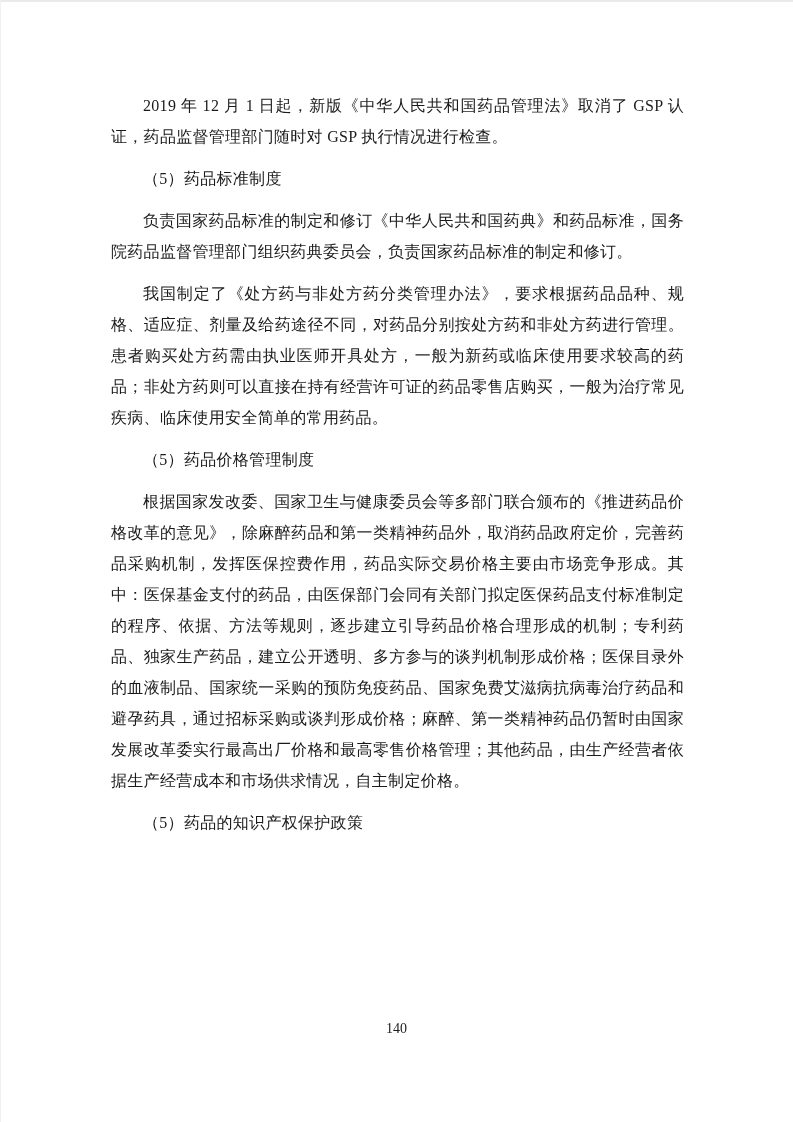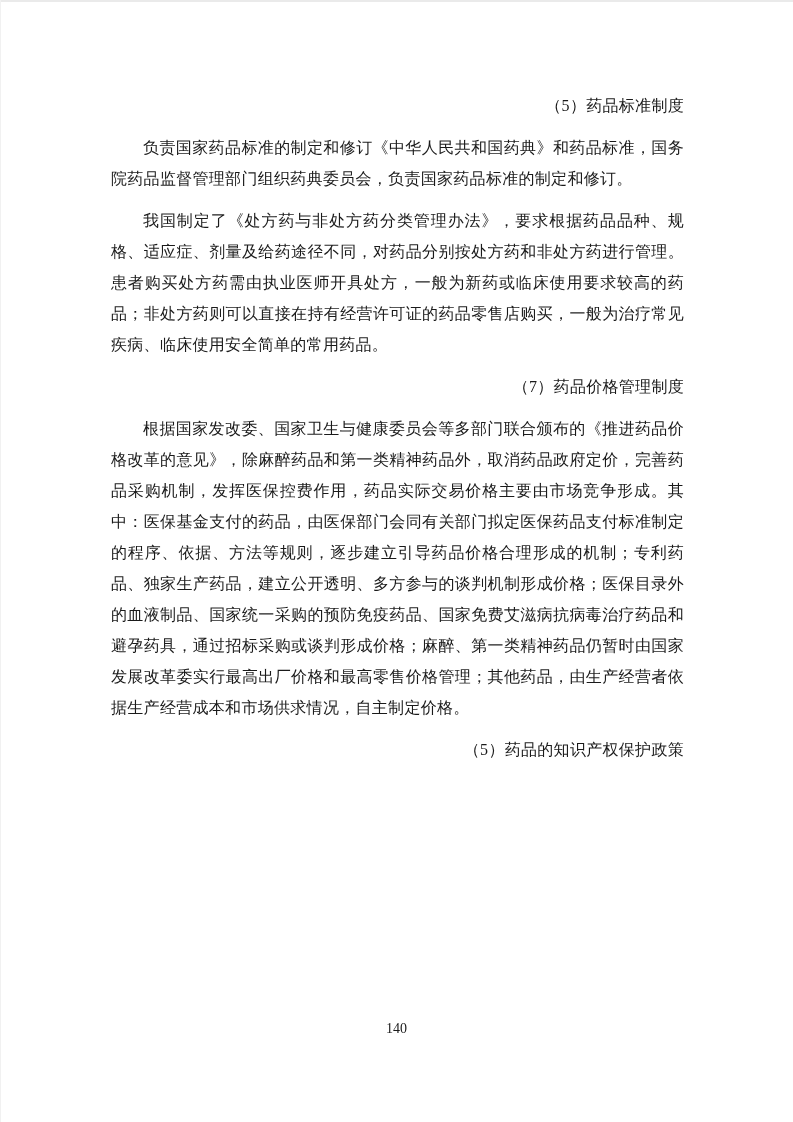--- a/index.html
+++ b/index.html
@@ -38,41 +38,42 @@
     line-height: 31px;
     margin: 0 0 11px 0;
     text-indent: 2em;
     letter-spacing: 0.3px;
   }
   .body-para {
     text-align: justify;
     text-justify: inter-character;
   }
   .section-head {
-    text-align: right;
+    text-align: left;
   }
   .page-number {
     position: absolute;
     top: 1020px;
     left: 0;
     right: 0;
     text-align: center;
     font-size: 14px;
     line-height: 18px;
     color: #1a1a1a;
   }
 </style>
 </head>
 <body>
 
 <div class="page-edge-top"></div>
 <div class="page-edge-left"></div>
 
 <div class="doc-content">
+  <p class="body-para">2019 年 12 月 1 日起，新版《中华人民共和国药品管理法》取消了 GSP 认证，药品监督管理部门随时对 GSP 执行情况进行检查。</p>
   <p class="section-head">（5）药品标准制度</p>
   <p class="body-para">负责国家药品标准的制定和修订《中华人民共和国药典》和药品标准，国务院药品监督管理部门组织药典委员会，负责国家药品标准的制定和修订。</p>
   <p class="body-para">我国制定了《处方药与非处方药分类管理办法》，要求根据药品品种、规格、适应症、剂量及给药途径不同，对药品分别按处方药和非处方药进行管理。患者购买处方药需由执业医师开具处方，一般为新药或临床使用要求较高的药品；非处方药则可以直接在持有经营许可证的药品零售店购买，一般为治疗常见疾病、临床使用安全简单的常用药品。</p>
-  <p class="section-head">（7）药品价格管理制度</p>
+  <p class="section-head">（5）药品价格管理制度</p>
   <p class="body-para">根据国家发改委、国家卫生与健康委员会等多部门联合颁布的《推进药品价格改革的意见》，除麻醉药品和第一类精神药品外，取消药品政府定价，完善药品采购机制，发挥医保控费作用，药品实际交易价格主要由市场竞争形成。其中：医保基金支付的药品，由医保部门会同有关部门拟定医保药品支付标准制定的程序、依据、方法等规则，逐步建立引导药品价格合理形成的机制；专利药品、独家生产药品，建立公开透明、多方参与的谈判机制形成价格；医保目录外的血液制品、国家统一采购的预防免疫药品、国家免费艾滋病抗病毒治疗药品和避孕药具，通过招标采购或谈判形成价格；麻醉、第一类精神药品仍暂时由国家发展改革委实行最高出厂价格和最高零售价格管理；其他药品，由生产经营者依据生产经营成本和市场供求情况，自主制定价格。</p>
   <p class="section-head">（5）药品的知识产权保护政策</p>
 </div>
 
 <div class="page-number">140</div>
 
 </body></html>

